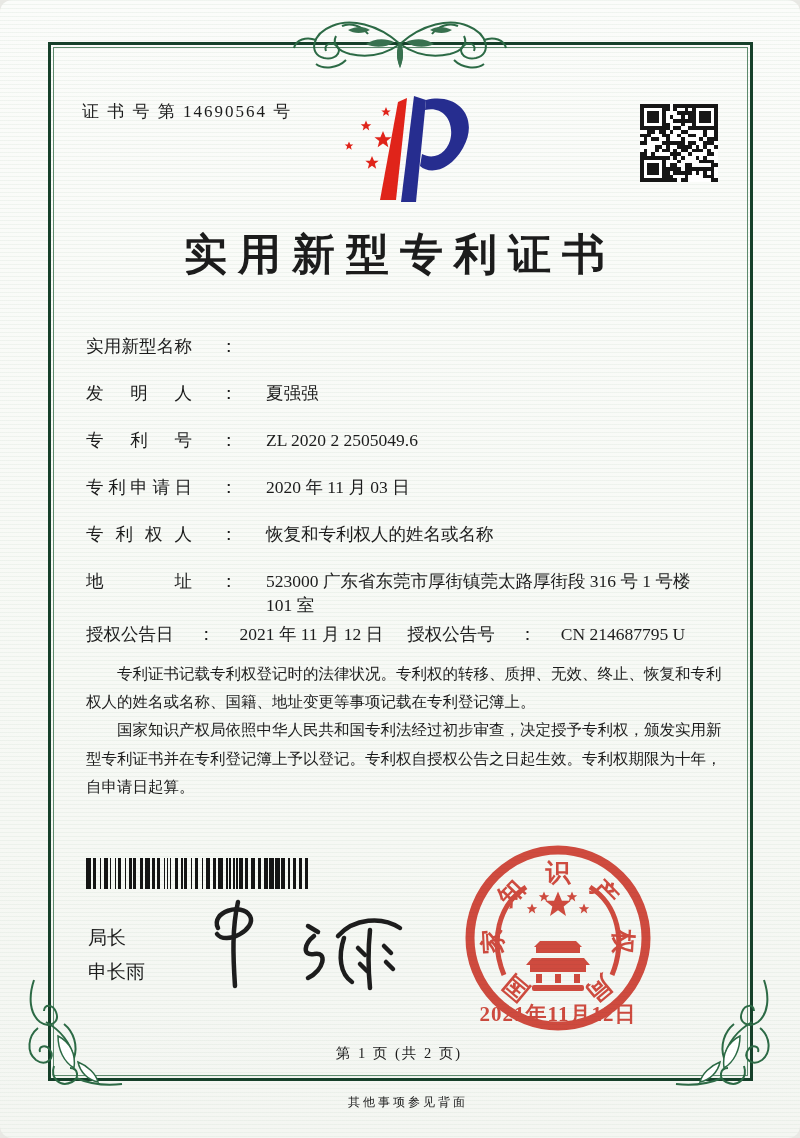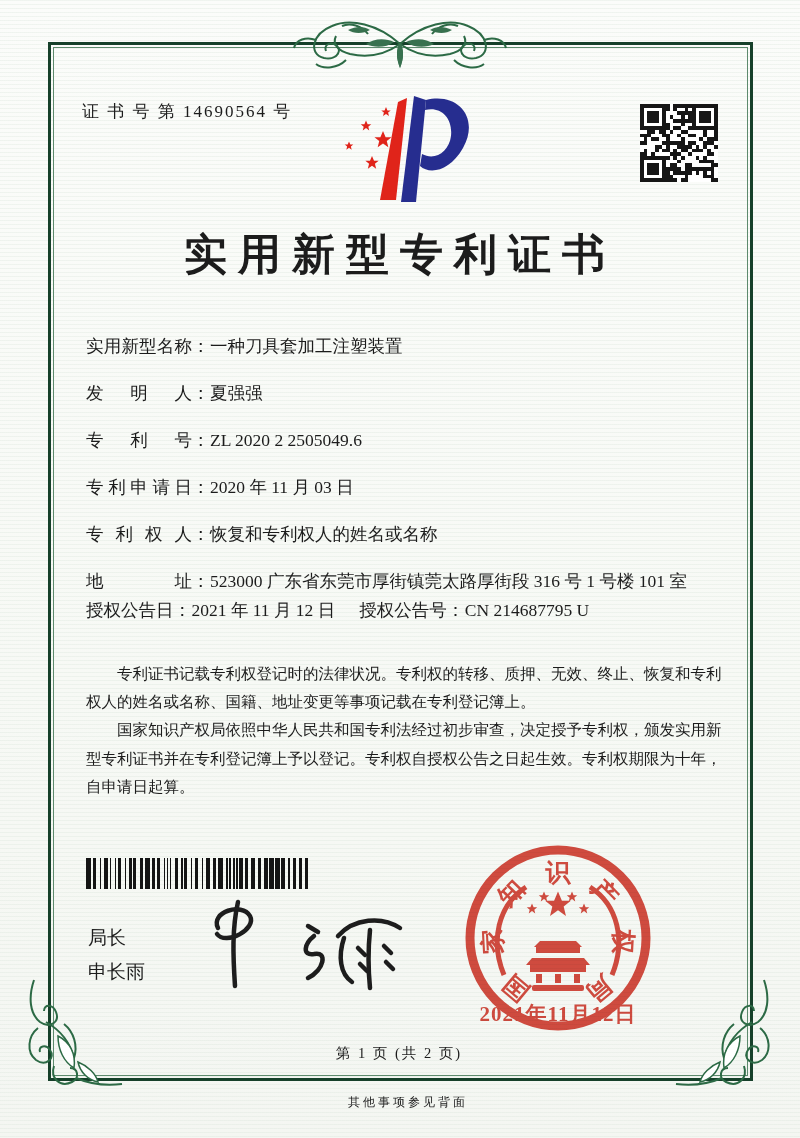--- a/index.html
+++ b/index.html
@@ -1,46 +1,46 @@
 <!DOCTYPE html>
 <html><head>
 <meta charset="utf-8">
 <style>
   html,body{margin:0;padding:0;}
   body{background:#e8e8e4;font-family:"Liberation Serif","DejaVu Serif",serif;}
   .page{position:relative;width:800px;height:1138px;margin:0 auto;overflow:hidden;color:#1c1c1c;
         background:
           repeating-linear-gradient(180deg, rgba(210,224,212,.28) 0 1px, rgba(255,255,255,0) 1px 4px),
-          linear-gradient(180deg,#fbfcfa 0%,#f7f9f5 60%,#f4f6f2 100%);}
+          linear-gradient(180deg,#fbfcfa 0%,#f7f9f5 60%,#f4f6f2 100%); border-radius: 12px;}
   
   .bframe{position:absolute;left:48px;top:42px;width:699px;height:1033px;
           border:3px solid #16402a;}
   .bframe-inner{position:absolute;inset:2px;border:1px solid #5d8a6d;}
   .orn{position:absolute;pointer-events:none;}
   .orn-top{left:250px;top:14px;width:300px;height:58px;}
   .orn-bl{left:22px;top:978px;width:104px;height:116px;}
   .orn-br{left:672px;top:978px;width:104px;height:116px;}
   
   .certno{position:absolute;left:82px;top:100px;font-size:17px;letter-spacing:2px;}
   .logo{position:absolute;left:328px;top:96px;width:152px;height:110px;}
   .qr{position:absolute;left:640px;top:104px;width:78px;height:78px;background:#fff;
       display:grid;grid-template-columns:repeat(21,1fr);grid-auto-rows:1fr;}
   .qr i{display:block;}
   .qr i.on{background:#161616;}
   .title{position:absolute;left:0;top:226px;width:100%;text-align:center;
          font-size:43px;font-weight:700;letter-spacing:11px;}
   
   .fields{position:absolute;left:86px;top:334px;width:632px;font-size:17.5px;}
-  .frow{display:flex;align-items:flex-start;line-height:24px;margin-bottom:23px;}
+  .frow{display:flex;align-items:flex-start;line-height:24px;margin-bottom:23px;gap:28px;}
   .flabel{display:inline-block;width:106px;text-align:justify;text-align-last:justify;}
   .fcolon{display:inline-block;width:18px;}
   .fvalue{flex:1;max-width:508px;}
   .frow-address{margin-bottom:5px;margin-top:9px;}
   .grantrow{display:flex;line-height:24px;}
-  .gpair{display:flex;}
+  .gpair{display:flex;gap:24px;}
   .gpair + .gpair{margin-left:24px;}
   
   .bodytext{position:absolute;left:86px;top:660px;width:642px;font-size:15.5px;line-height:1.82;}
   .bodytext p{margin:0;text-indent:2em;}
   
   .barcode{position:absolute;left:86px;top:858px;width:308px;height:31px;display:flex;align-items:stretch;}
   .barcode i{display:block;background:#141414;}
   .signer{position:absolute;left:88px;top:922px;font-size:19px;line-height:34px;
           font-family:Liberation Mono, monospace;}
   .signature{position:absolute;left:192px;top:892px;width:220px;height:104px;}
@@ -554,21 +554,20 @@
       <i class="on"></i>
       <i class="on"></i>
     </div>
 
   <div class="title">实用新型专利证书</div>
 
   <div class="fields">
     <div class="frow">
       <span class="flabel">实用新型名称</span>
         <span class="fcolon">：</span>
-        <span class="fvalue">一种刀具套加工注塑装置</span>
     </div>
     <div class="frow">
       <span class="flabel">发明人</span>
         <span class="fcolon">：</span>
         <span class="fvalue">夏强强</span>
     </div>
     <div class="frow">
       <span class="flabel">专利号</span>
         <span class="fcolon">：</span>
         <span class="fvalue">ZL 2020 2 2505049.6</span>

